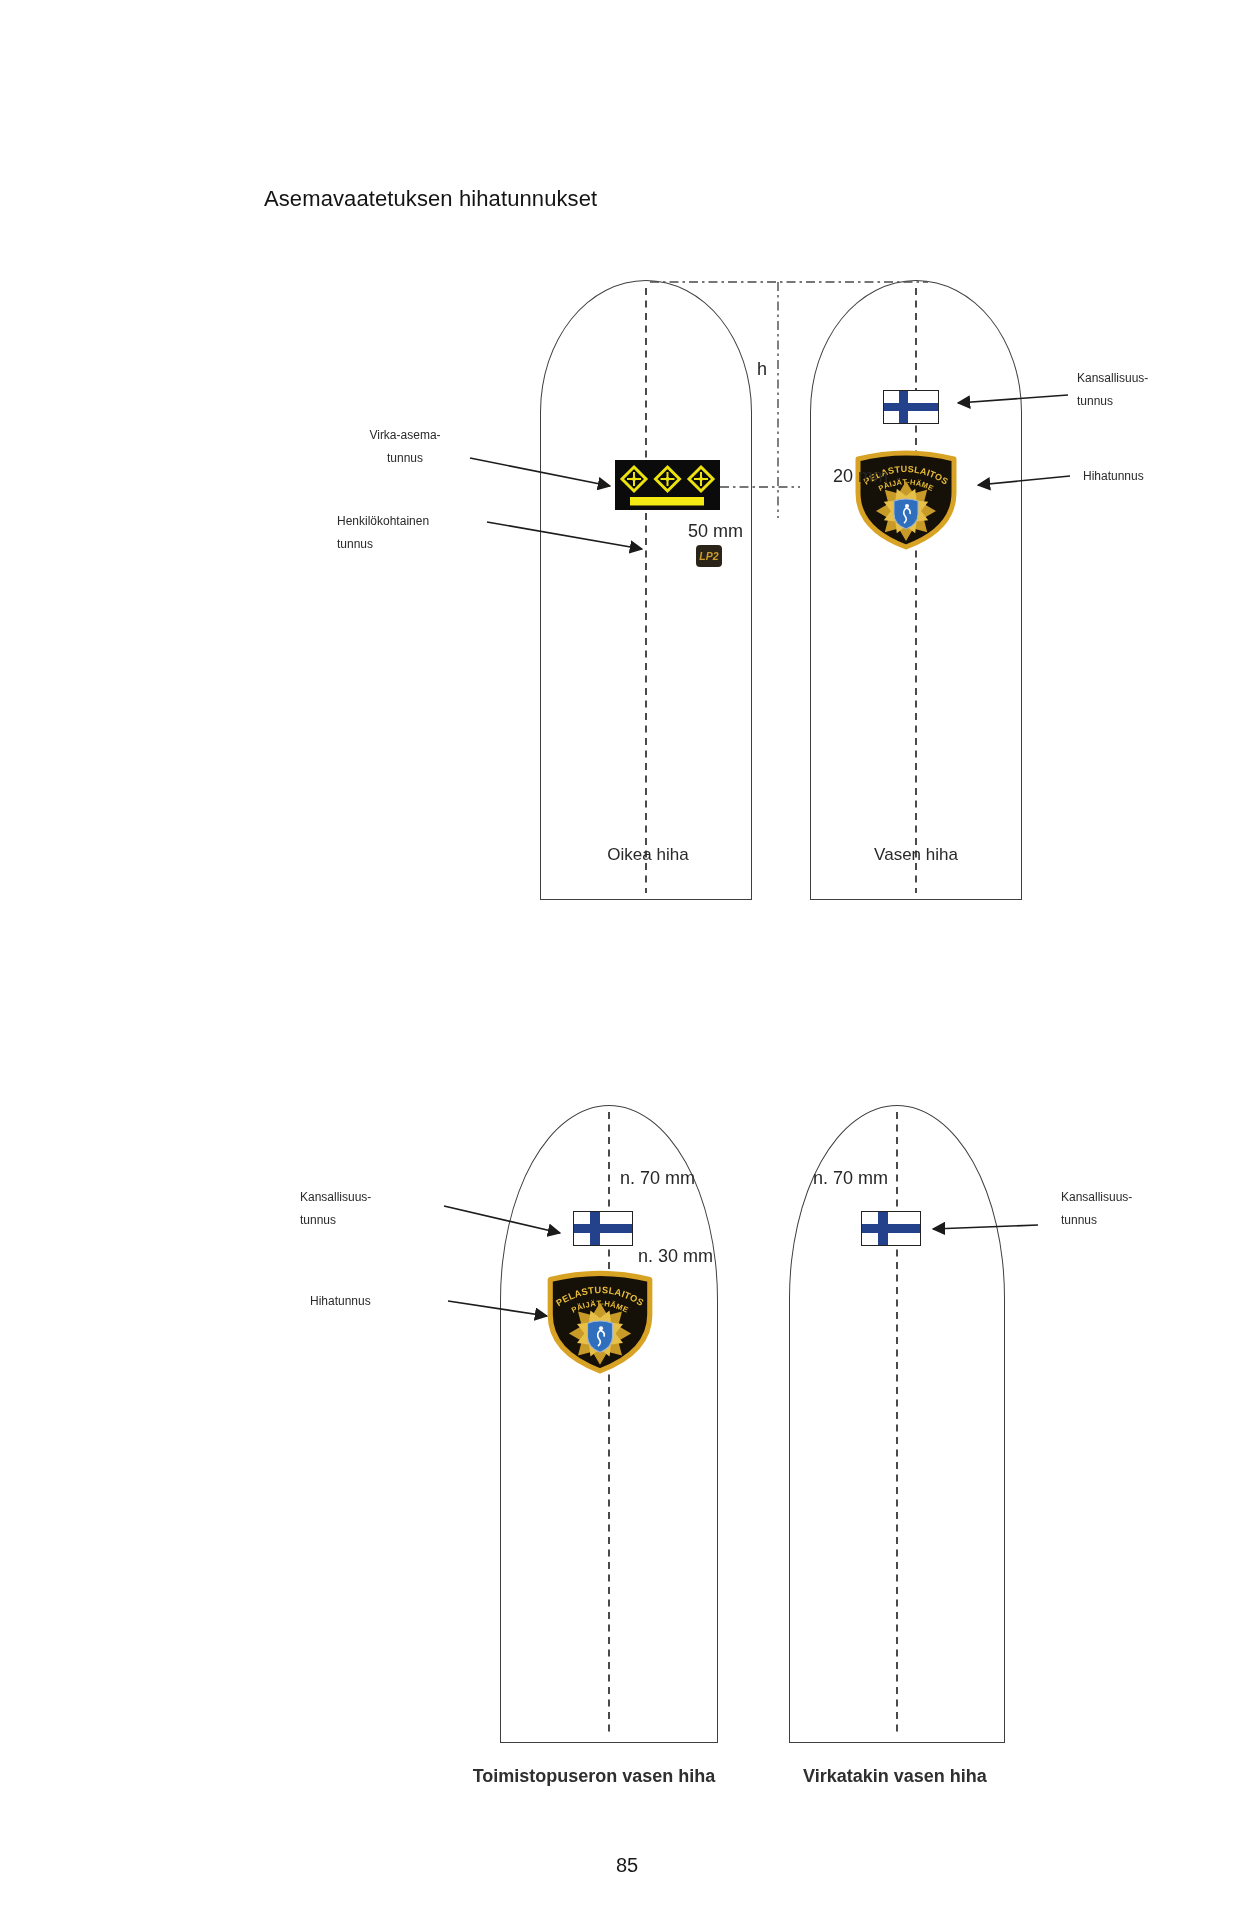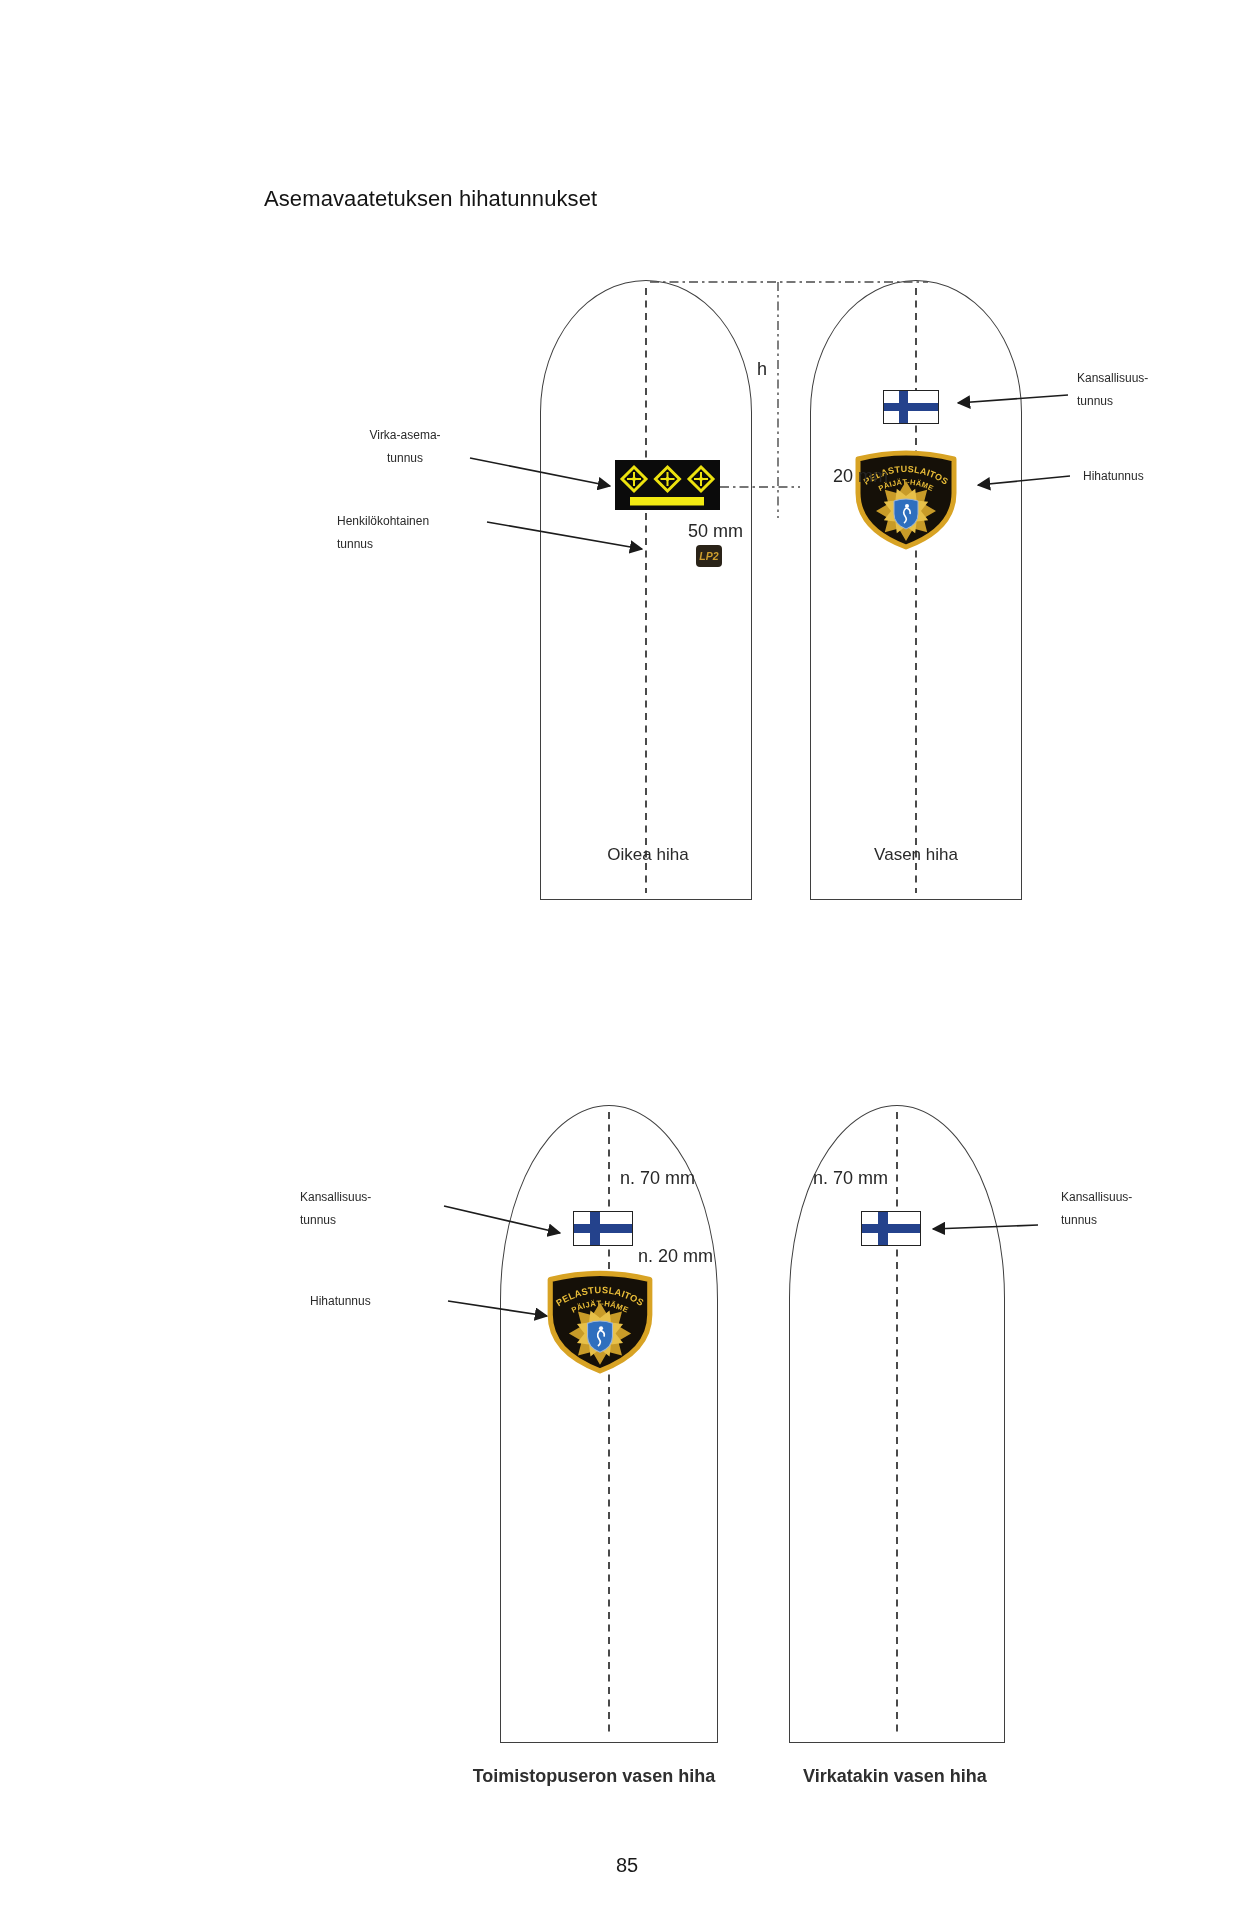--- a/index.html
+++ b/index.html
@@ -160,21 +160,21 @@
     <div>tunnus</div>
   </div>
   <div class="lbl" style="left:310px; top:1290px;">Hihatunnus</div>
   <div class="lbl" style="left:1061px; top:1186px;">
     <div>Kansallisuus-</div>
     <div>tunnus</div>
   </div>
 
   <div class="dim" style="left:620px; top:1168px;">n. 70 mm</div>
   <div class="dim" style="left:813px; top:1168px;">n. 70 mm</div>
-  <div class="dim" style="left:638px; top:1246px;">n. 20 mm</div>
+  <div class="dim" style="left:638px; top:1246px;">n. 30 mm</div>
 
   <div class="caption2" style="left:444px; top:1766px; width:300px;">Toimistopuseron vasen hiha</div>
   <div class="caption2" style="left:745px; top:1766px; width:300px;">Virkatakin vasen hiha</div>
 
   <svg id="lines" width="1254" height="1920" viewBox="0 0 1254 1920">
     <defs>
       <marker id="arr" viewBox="0 0 10 10" refX="9" refY="5" markerWidth="8.5" markerHeight="8.5" orient="auto-start-reverse">
         <path d="M0,0 L10,5 L0,10 z" fill="#1a1a1a"></path>
       </marker>
     </defs>

